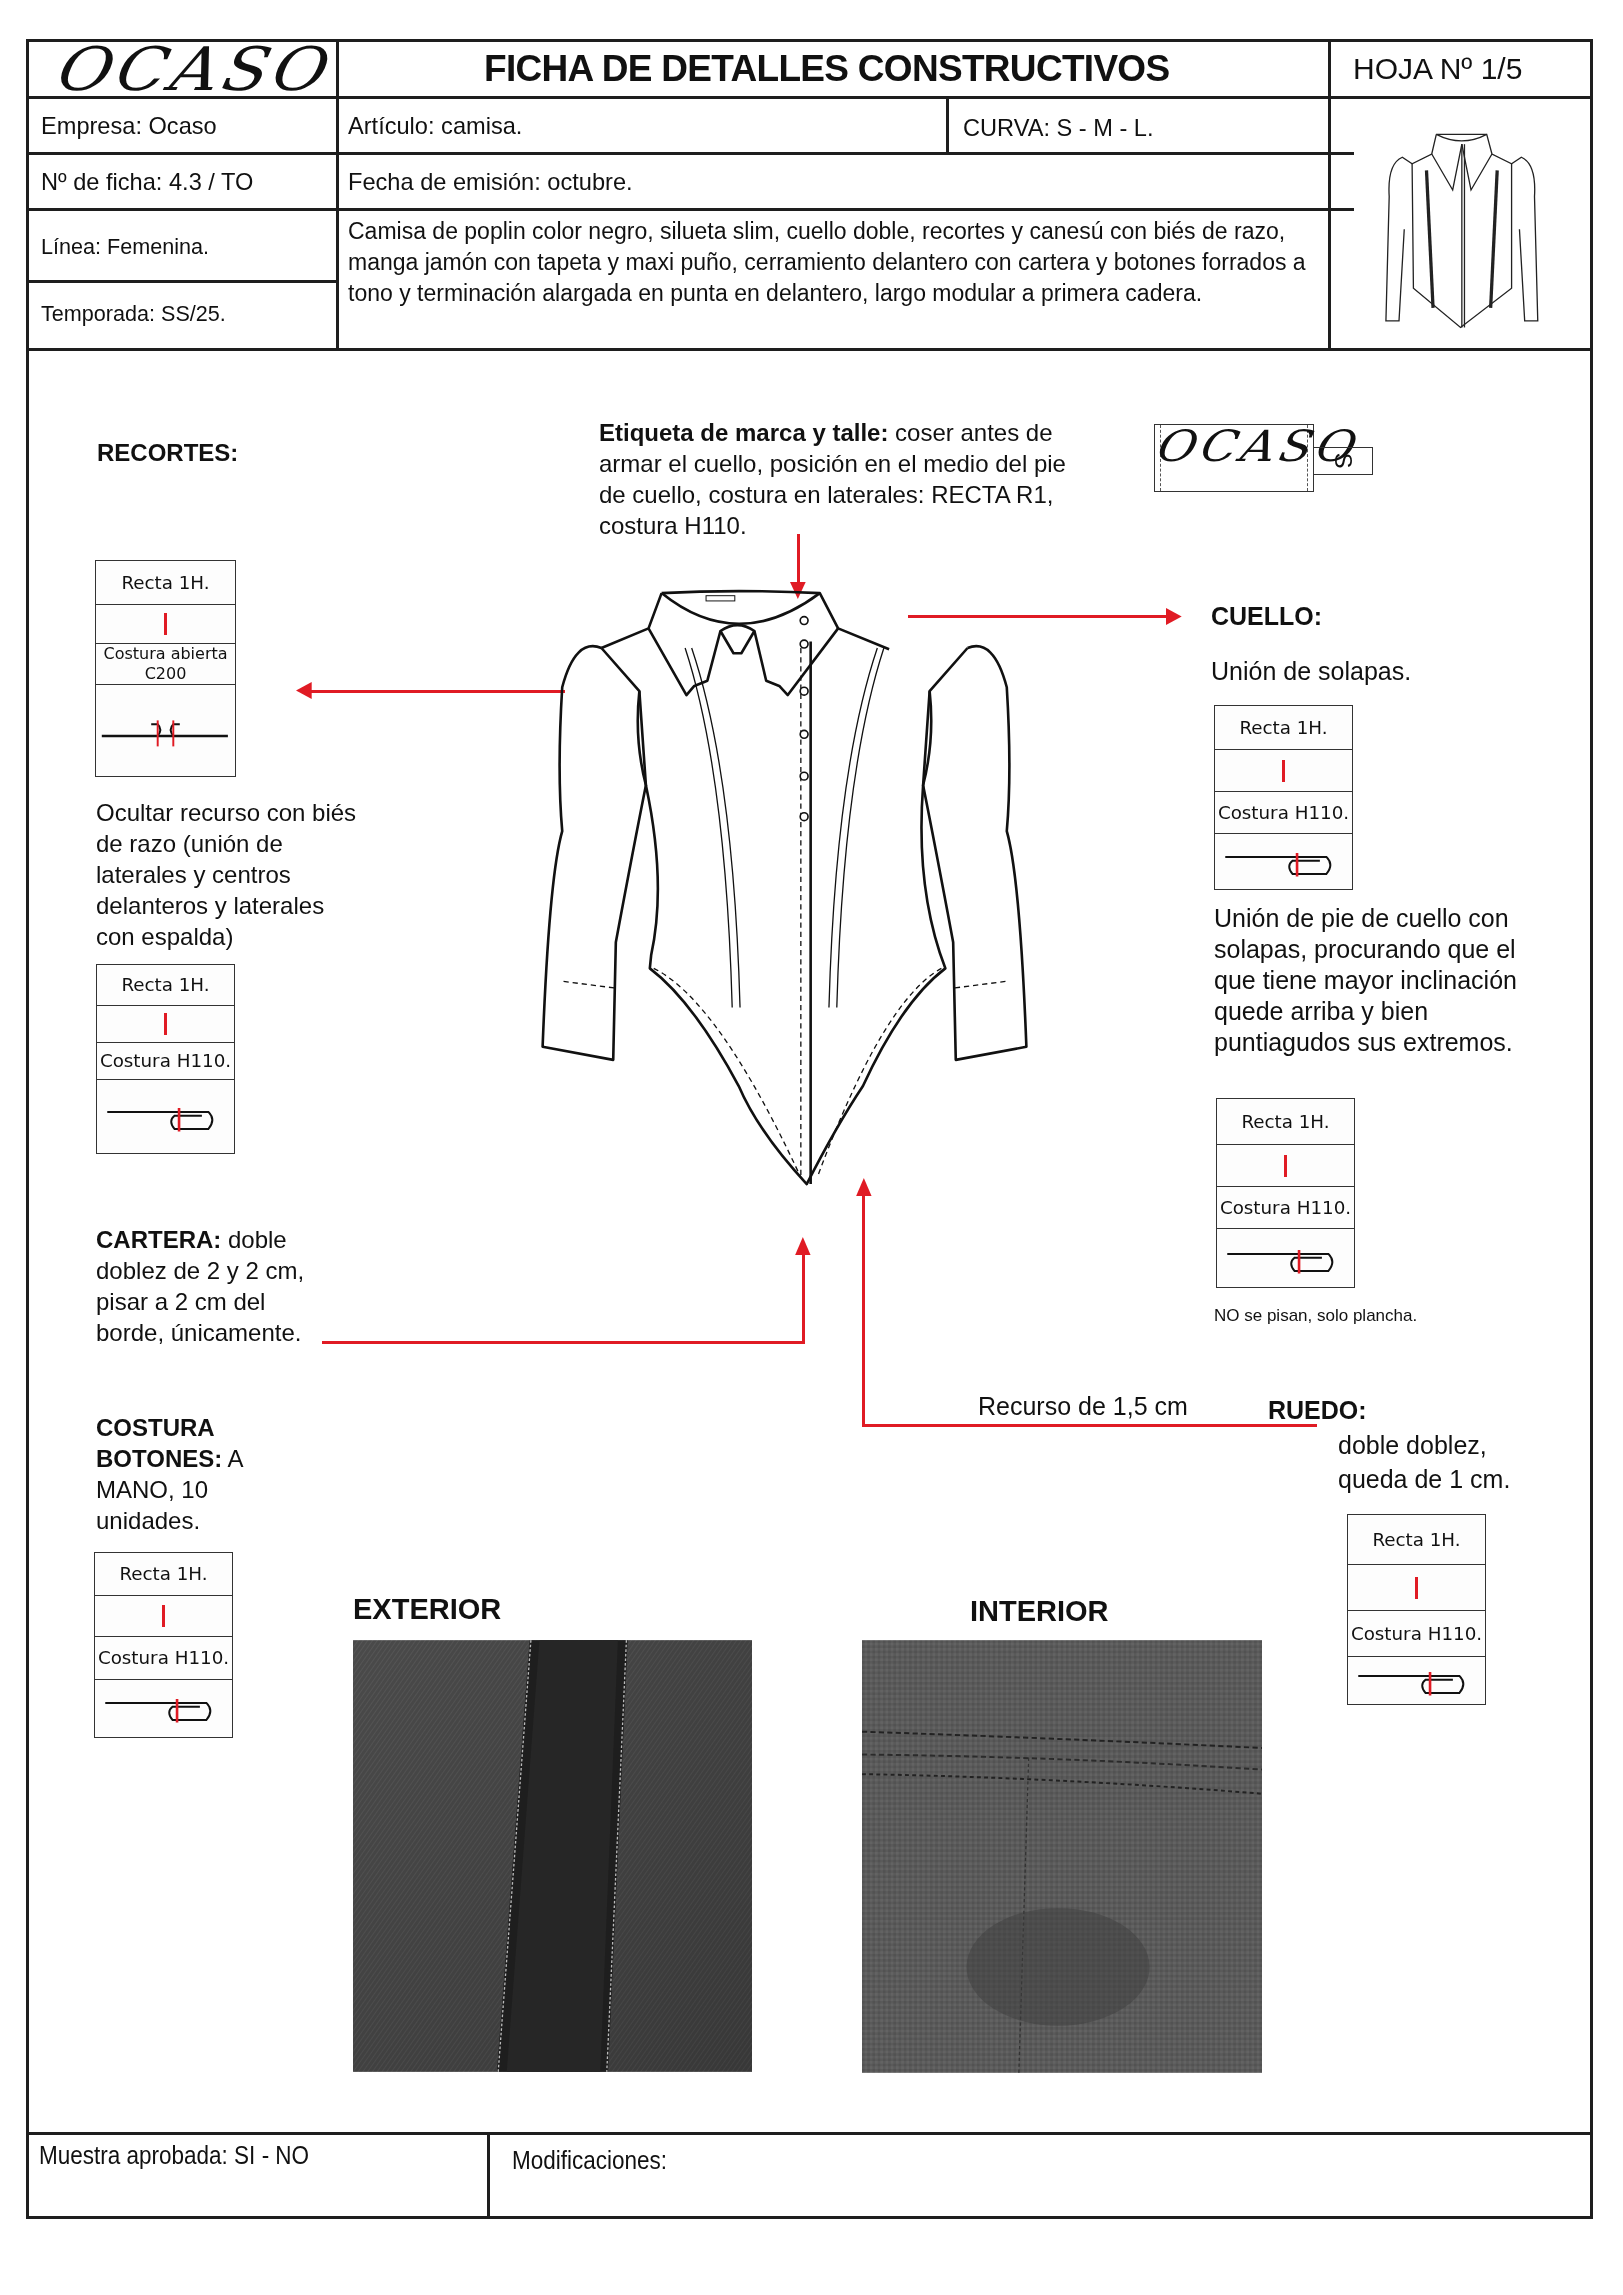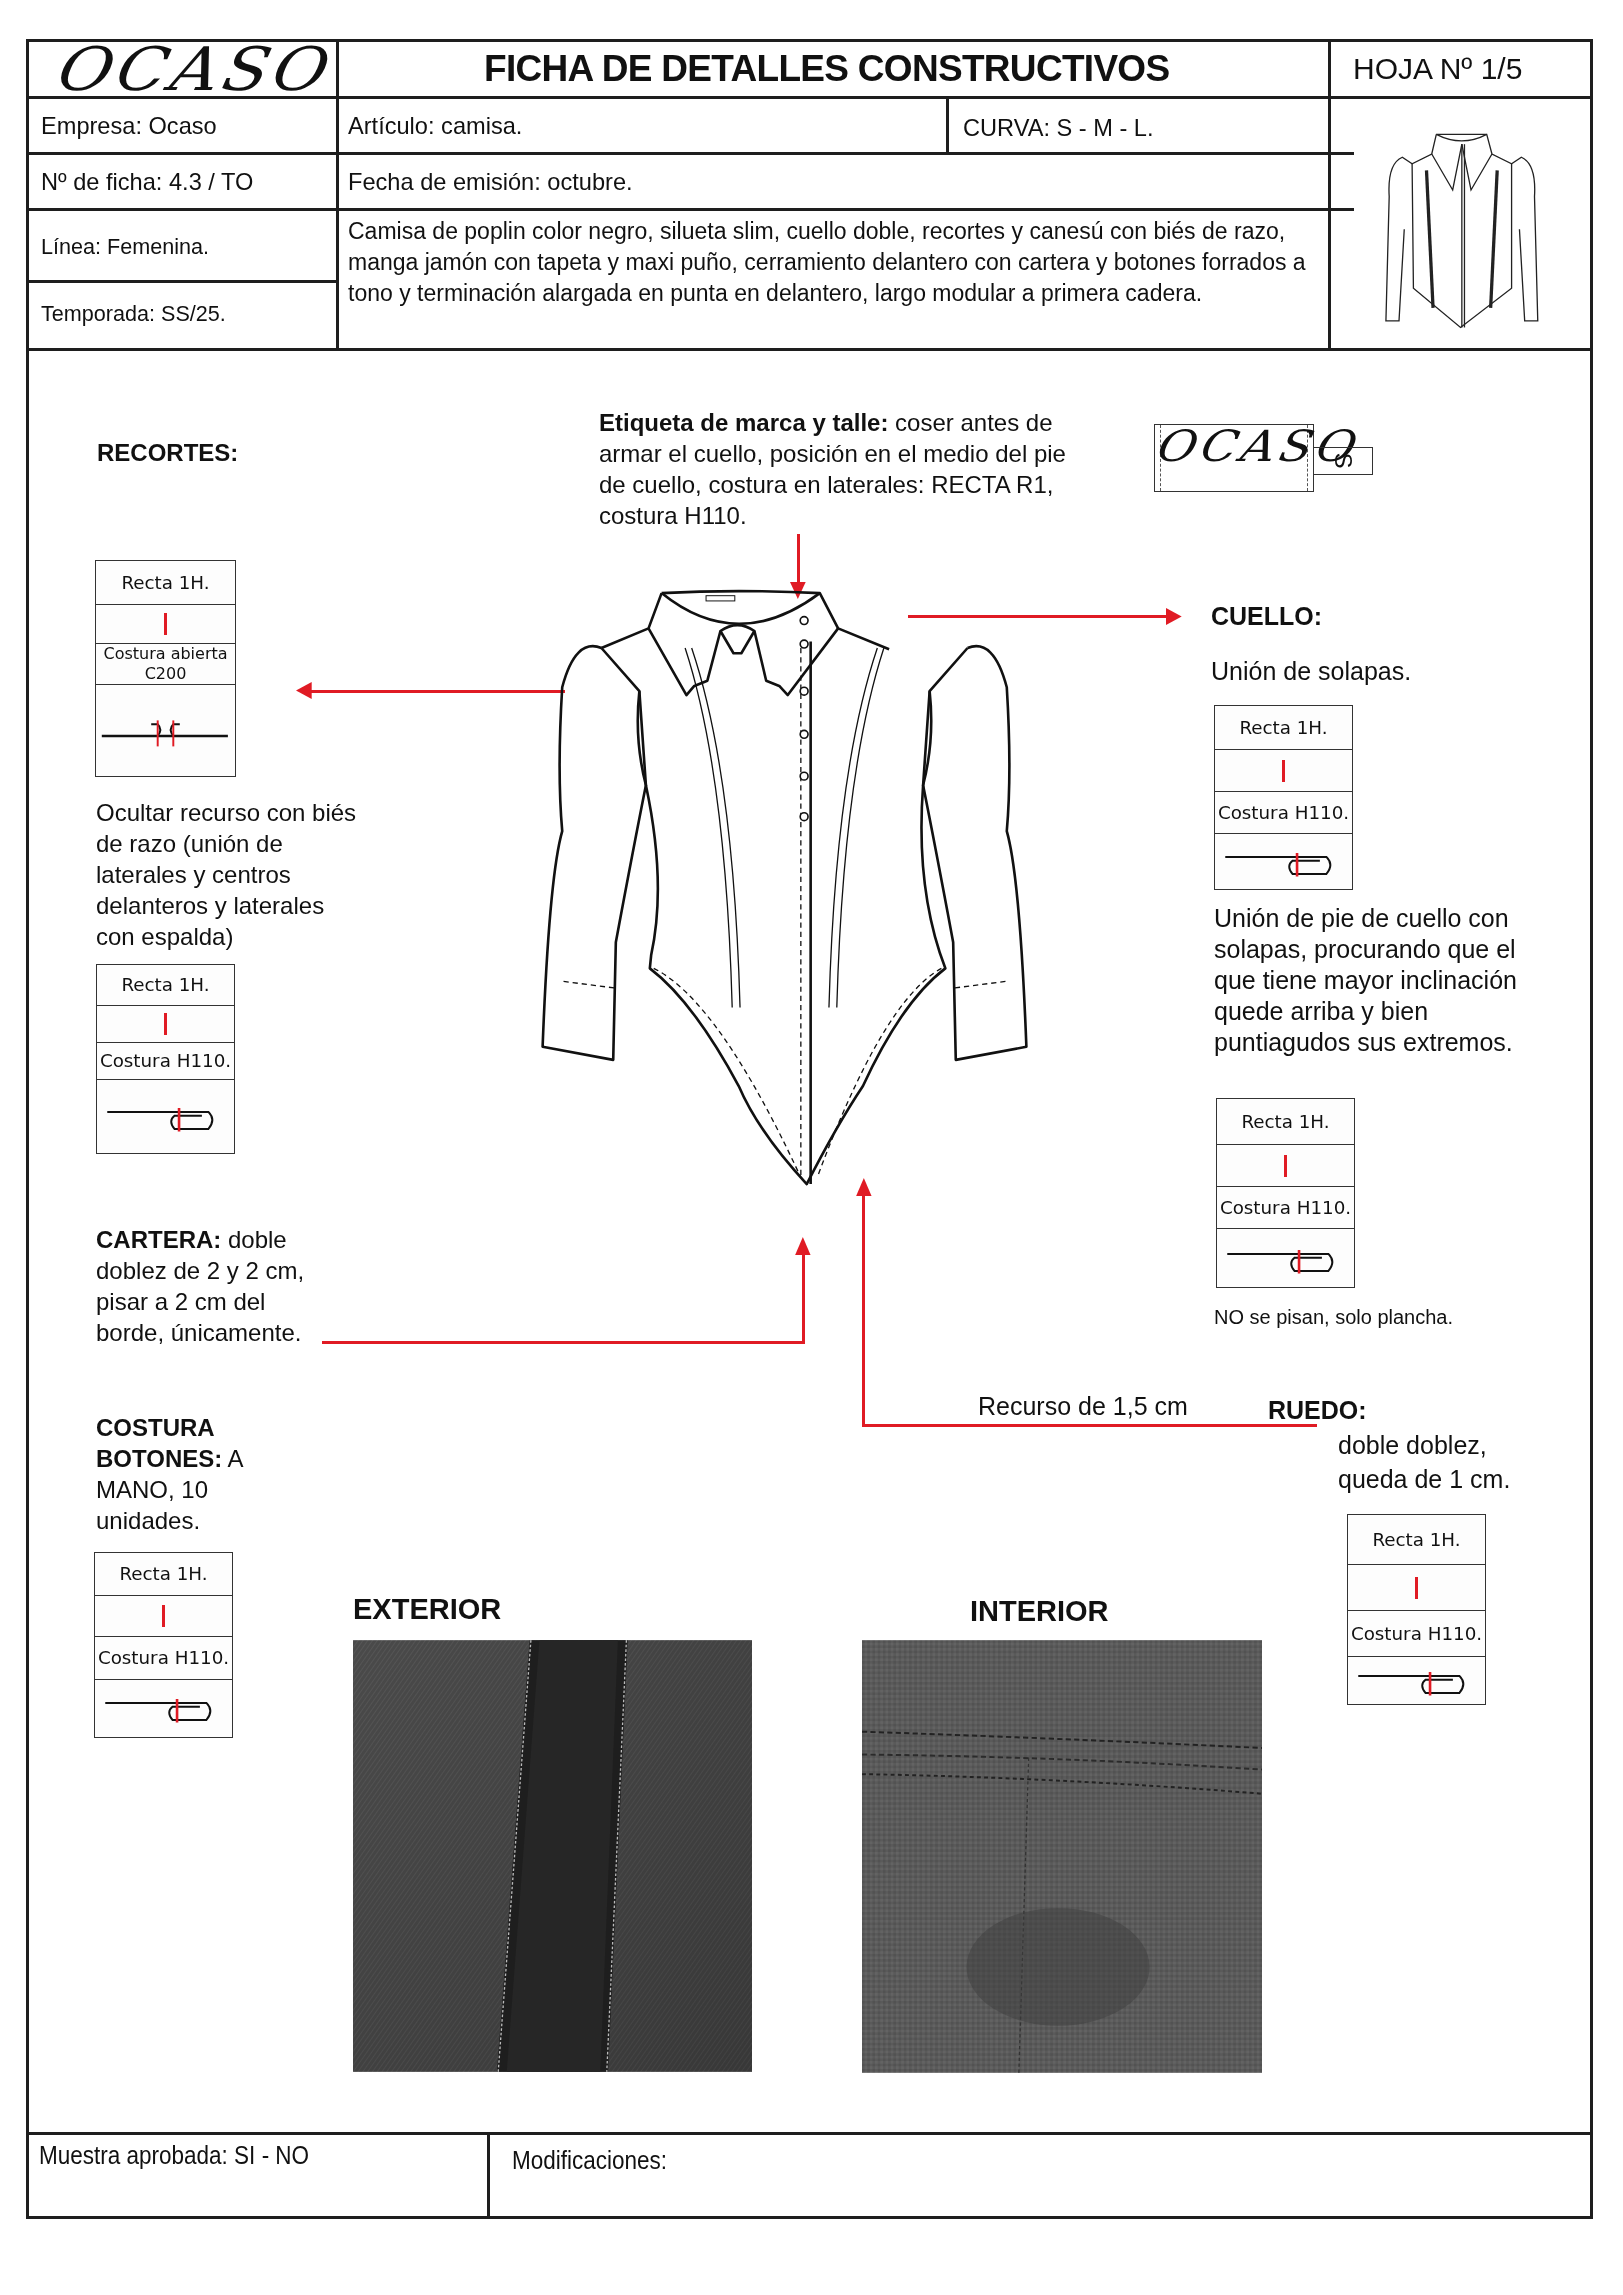--- a/index.html
+++ b/index.html
@@ -98,21 +98,21 @@
     </div>
   <div class="row" style="height:37px;">Costura H110.</div>
   <div class="row" style="height:72px;">
     <svg width="124" height="33" viewBox="0 0 190 50">
       <path d="M5 18 L160 18 Q172 30 160 44 L108 44 Q98 32 108 24 L150 24" fill="none" stroke="#111" stroke-width="3"></path>
       <line x1="115" y1="12" x2="115" y2="48" stroke="#e01b24" stroke-width="4"></line>
     </svg>
   </div>
 </div>
 
-<div class="abs" style="left:599px;top:407px;width:471px;font-size:24px;line-height:31px;">
+<div class="abs" style="left:599px;top:417px;width:471px;font-size:24px;line-height:31px;">
   <b>Etiqueta de marca y talle:</b><span> coser antes de armar el cuello, posición en el medio del pie de cuello, costura en laterales: RECTA R1, costura H110.</span>
 </div>
 
 <div class="abs" style="left:1154px;top:424px;width:160px;height:68px;border:1.3px solid #333;box-sizing:border-box;">
   <div class="abs" style="left:5.2px;top:0;bottom:0;border-left:1px dashed #555;"></div>
   <div class="abs" style="right:5.2px;top:0;bottom:0;border-left:1px dashed #555;"></div>
   <div class="abs logo" style="left:13px;top:-3.9px;font-size:43px;">OCASO</div>
 </div>
 <div class="abs" style="left:1313px;top:447px;width:60px;height:27.5px;border:1.3px solid #333;box-sizing:border-box;display:flex;align-items:center;justify-content:center;">
   <span style="font-size:23.6px;transform:rotate(90deg);display:inline-block;">S</span>
@@ -190,21 +190,21 @@
       <div class="redtick"></div>
     </div>
   <div class="row" style="height:42px;">Costura H110.</div>
   <div class="row" style="height:58px;">
     <svg width="124" height="33" viewBox="0 0 190 50">
       <path d="M5 18 L160 18 Q172 30 160 44 L108 44 Q98 32 108 24 L150 24" fill="none" stroke="#111" stroke-width="3"></path>
       <line x1="115" y1="12" x2="115" y2="48" stroke="#e01b24" stroke-width="4"></line>
     </svg>
   </div>
 </div>
-<div class="abs" style="left:1214px;top:1306px;font-size:20px;">NO se pisan, solo plancha.</div>
+<div class="abs" style="left:1214px;top:1306px;font-size:17px;">NO se pisan, solo plancha.</div>
 
 <div class="abs note" style="left:96px;top:1224px;width:222px;">
   <b>CARTERA:</b><span> doble doblez de 2 y 2 cm, pisar a 2 cm del borde, únicamente.</span>
 </div>
 <div class="red" style="left:322px;top:1341px;width:482px;height:3.3px;"></div>
 <div class="red" style="left:802px;top:1254px;width:3.3px;height:90px;"></div>
 <svg class="abs" style="left:795px;top:1237px;" width="15.7" height="18.3" viewBox="0 0 24 28">
     <polygon points="12,0 24,28 0,28" fill="#e01b24"></polygon>
   </svg>
 

